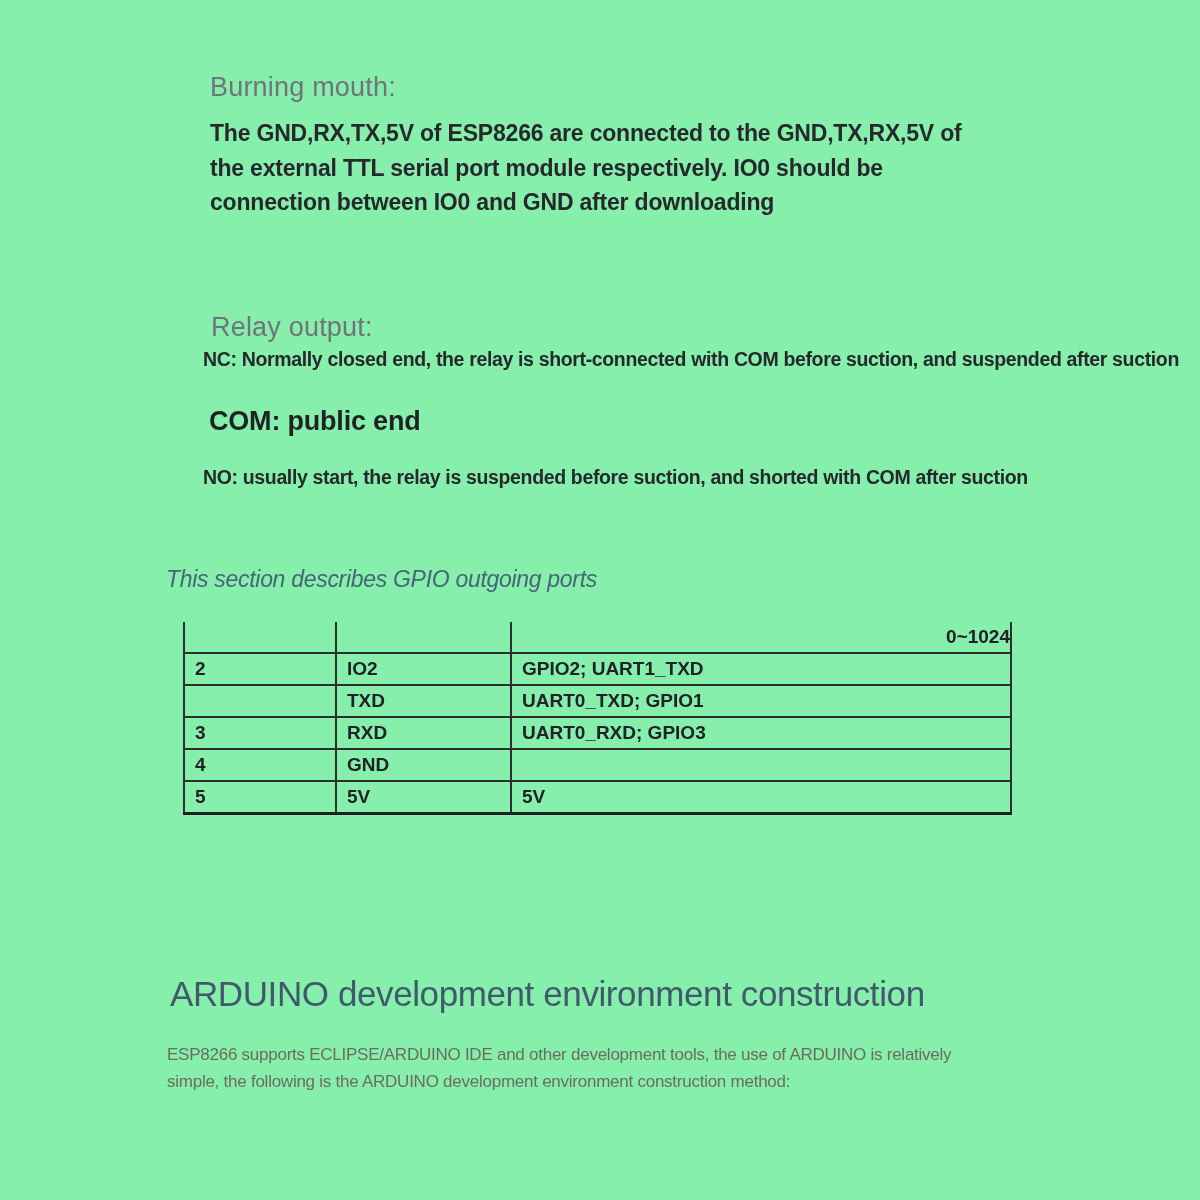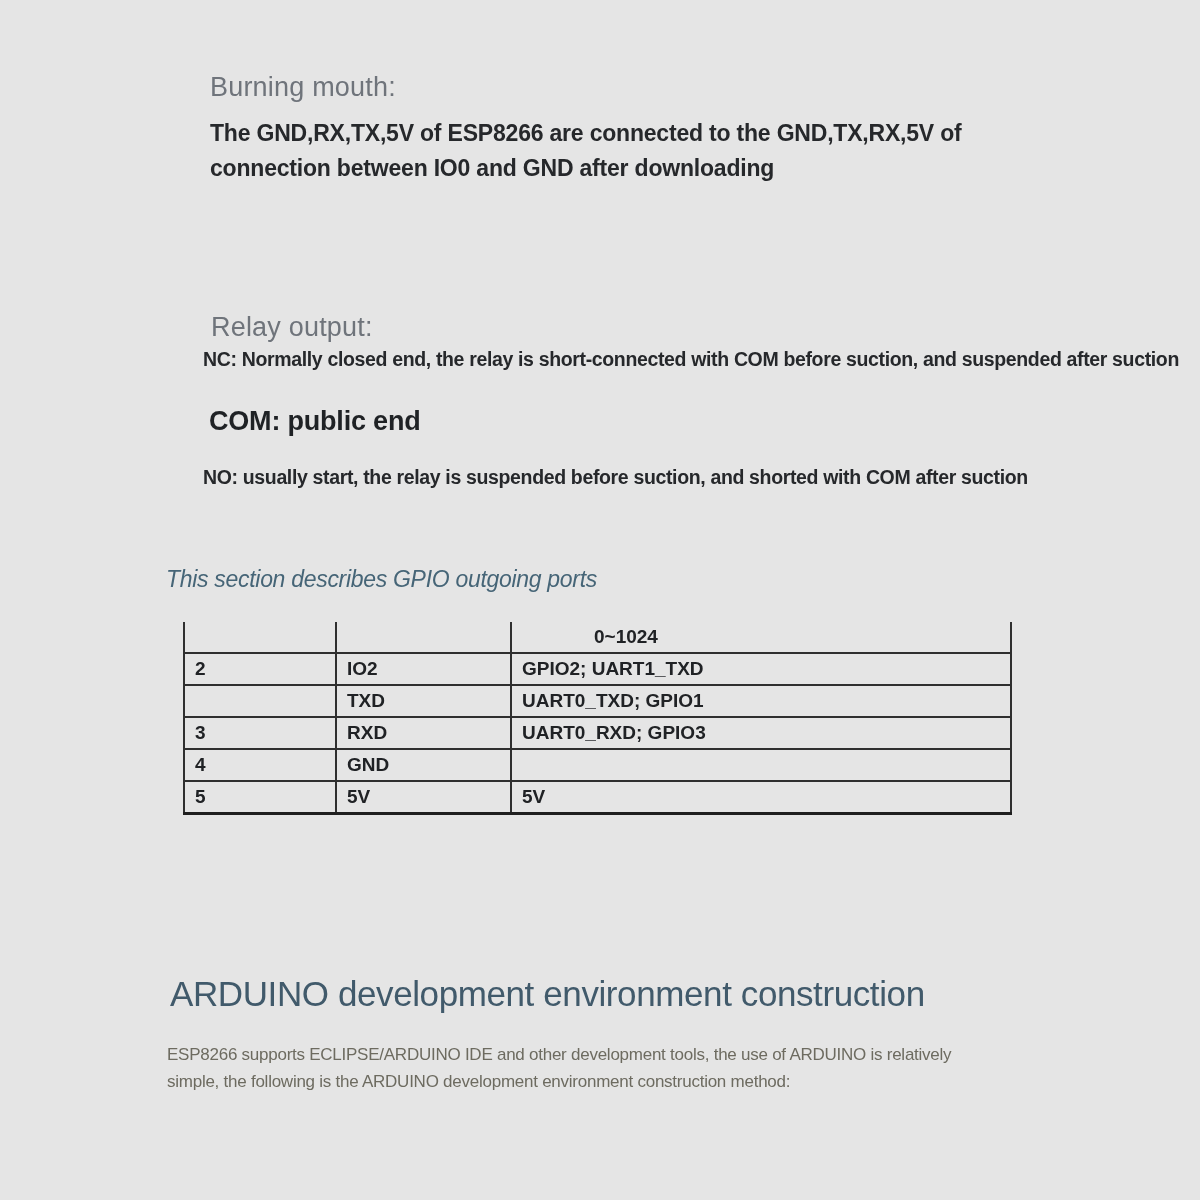--- a/index.html
+++ b/index.html
@@ -1,20 +1,20 @@
 <!DOCTYPE html>
 <html><head>
 <meta charset="utf-8">
 <style>
   html, body { margin: 0; padding: 0; background: #ffffff; }
   .canvas {
     position: relative;
     width: 1200px;
     height: 1200px;
-    background: #e5e5e5;
+    background: #86efac;
     font-family: "Liberation Sans", sans-serif;
     overflow: hidden;
   }
   .abs { position: absolute; }
 
   .h-gray {
     color: #6f747b;
     font-size: 27px;
     font-weight: 400;
     letter-spacing: 0.2px;
@@ -80,21 +80,21 @@
     border: 2px solid #2f2f2f;
     height: 30px;
     font-size: 19px;
     font-weight: 600;
     color: #202225;
     padding: 0 0 0 10px;
     vertical-align: middle;
     overflow: hidden;
     white-space: nowrap;
   }
-  #gpio-table tr:first-child td { border-top: none; }
+  #gpio-table tr:first-child td { border-top: none; text-align: right; }
   #gpio-table tr:last-child td { border-bottom: 3px solid #1f1f1f; }
   #gpio-table td.range-cell { padding-left: 82px; }
 
   #arduino-para {
     left: 167px; top: 1042px;
     color: #6d6b60;
     font-size: 17px;
     line-height: 26.5px;
     font-weight: 400;
     letter-spacing: -0.25px;
@@ -103,20 +103,21 @@
 </style>
 </head>
 <body>
 
 <div class="canvas">
 
   <div class="abs h-gray" id="burning-heading">Burning mouth:</div>
 
   <div class="abs body-para" id="burning-para">
     <div>The GND,RX,TX,5V of ESP8266 are connected to the GND,TX,RX,5V of</div>
+    <div>the external TTL serial port module respectively. IO0 should be</div>
     <div>connection between IO0 and GND after downloading</div>
   </div>
 
   <div class="abs h-gray" id="relay-heading">Relay output:</div>
 
   <div class="abs relay-line" id="nc-line">NC: Normally closed end, the relay is short-connected with COM before suction, and suspended after suction</div>
 
   <div class="abs" id="com-line">COM: public end</div>
 
   <div class="abs relay-line" id="no-line">NO: usually start, the relay is suspended before suction, and shorted with COM after suction</div>

